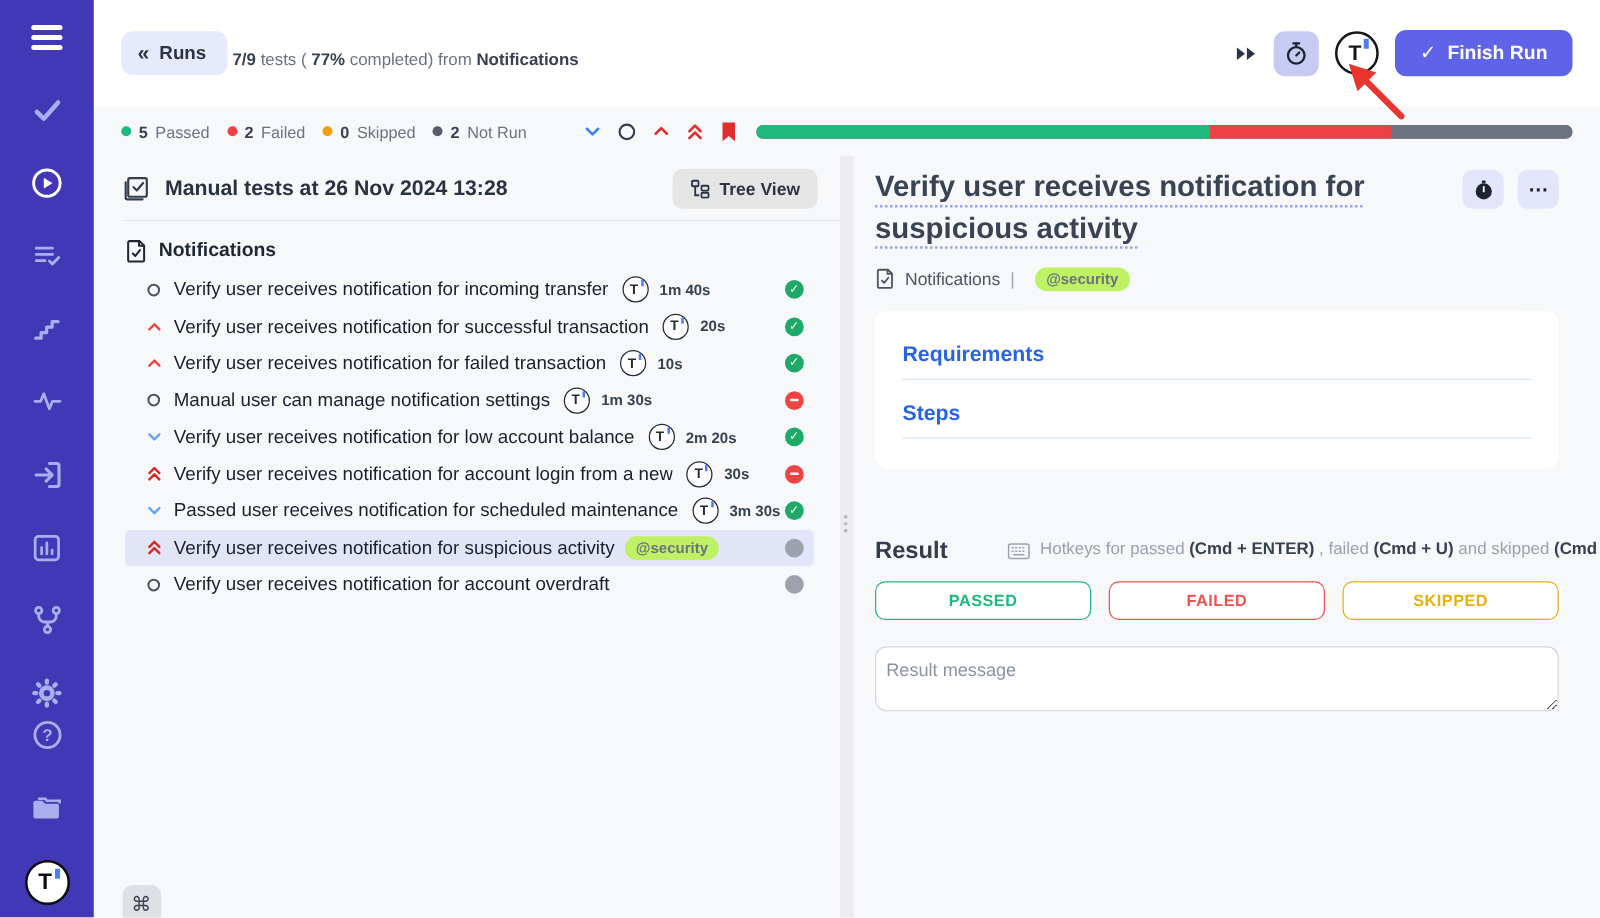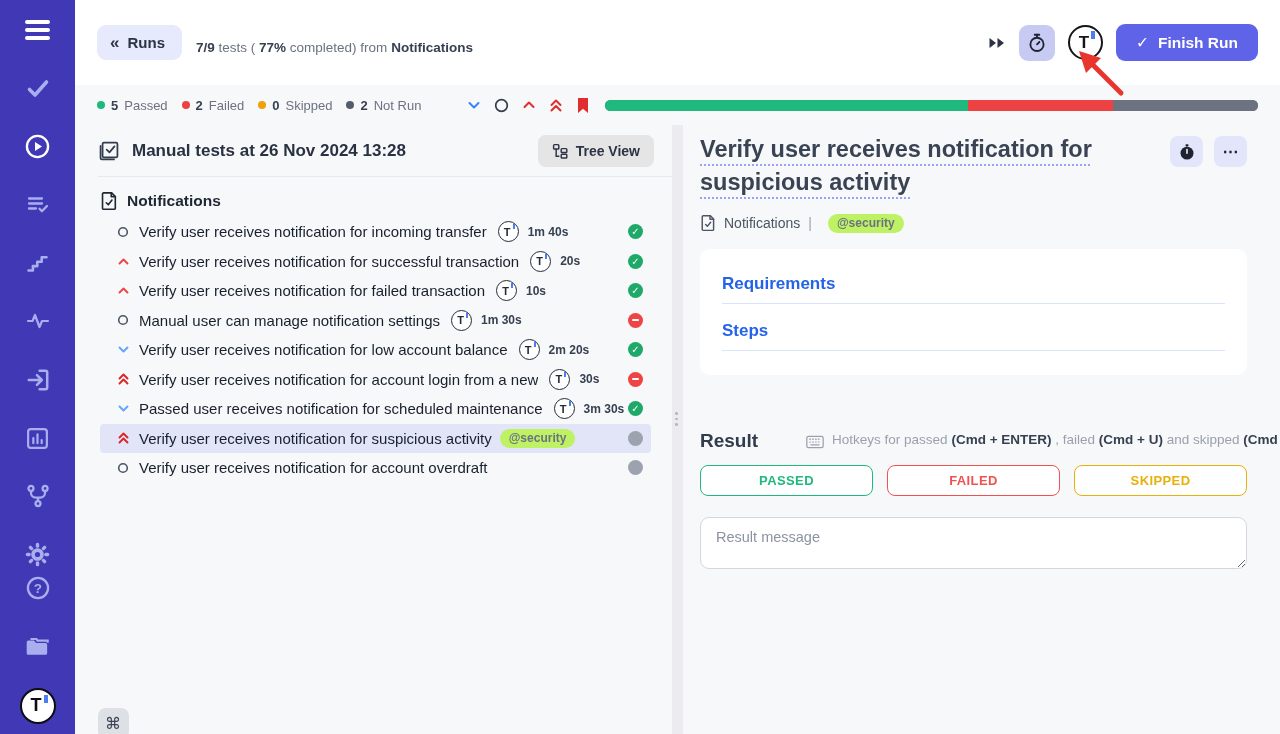--- a/index.html
+++ b/index.html
@@ -17,21 +17,21 @@
   .sb-logo::after { content:''; position:absolute; right:6px; top:5px; width:3.5px; height:8px; background:#4d7df2; }
 
   
   .main { position:absolute; left:75px; top:0; width:1205px; height:734px; }
 
   
   .topbar { height:85px; background:#ffffff; display:flex; align-items:center; padding:0 22px; position:relative; }
   .btn-runs { display:flex; align-items:center; gap:8px; background:#e7e9fc; border:none; border-radius:9px; padding:9px 17px 9px 13px; font-family:inherit; font-size:15px; font-weight:600; color:#2b3344; cursor:pointer; }
   .btn-runs .chev { font-size:17px; font-weight:700; line-height:1; }
   .run-title { font-size:28px; font-weight:800; color:#252b3a; margin-left:24px; letter-spacing:-0.3px; }
-  .run-sub { margin-left:14px; margin-top:9px; font-size:13.5px; color:#6b7280; }
+  .run-sub { margin-left:4px; margin-top:9px; font-size:13.5px; color:#6b7280; }
   .run-sub b { color:#374151; font-weight:700; }
   .topbar-right { margin-left:auto; display:flex; align-items:center; gap:13px; }
   .ff-icon { display:flex; cursor:pointer; }
   .btn-timer-top { width:36px; height:36px; border:none; border-radius:9px; background:#c7cbf4; display:flex; align-items:center; justify-content:center; cursor:pointer; }
   .top-logo { width:35px; height:35px; border-radius:50%; background:#fff; border:2.5px solid #15151a; display:flex; align-items:center; justify-content:center; font-weight:800; font-size:17px; color:#15151a; position:relative; }
   .top-logo i { font-style:normal; margin-left:-3px; }
   .top-logo::after { content:''; position:absolute; right:6px; top:4px; width:3.5px; height:8px; background:#4d7df2; }
   .btn-finish { display:flex; align-items:center; gap:9px; background:#5e63e8; color:#fff; border:none; border-radius:9px; padding:0 20px; height:37px; font-family:inherit; font-size:15.5px; font-weight:600; cursor:pointer; }
   .arrow-annot { position:absolute; left:1002px; top:47px; pointer-events:none; z-index:9; }
 
@@ -88,21 +88,21 @@
   .d-section { margin-bottom:2px; }
   .d-section h3 { font-size:17px; font-weight:700; color:#2563eb; margin-bottom:9px; cursor:pointer; }
   .d-section hr { border:none; border-top:1px solid #d7e4fb; margin:0 0 17px; }
   .result-row { display:flex; align-items:baseline; margin-top:30px; }
   .result-h { font-size:19px; font-weight:800; color:#333c4d;margin-top:25px; }
   .hotkeys { margin-left:48px; display:flex; align-items:center; gap:4px; font-size:13.5px; color:#9aa1ac; flex-wrap:nowrap; white-space:nowrap; }
   .hotkeys .kb { margin-right:4px; position:relative; top:2px; }
   .hotkeys b { color:#374151; font-weight:700; }
   .verdicts { display:flex; gap:14px; margin-top:13px; }
   .verdicts button { flex:1; height:31px; background:#fff; border-radius:8px; border:1.8px solid; font-family:inherit; font-size:13px; font-weight:700; letter-spacing:0.4px; cursor:pointer; }
-  .result-msg { margin-top:21px; width:100%; height:52px; border:1px solid #d4d7de; border-radius:9px; padding:11px 15px; font-family:inherit; font-size:14.5px; color:#374151; resize:both; background:#fff; }
+  .result-msg { margin-top:21px; width:100%; height:52px; border:1px solid #d4d7de; border-radius:9px; padding:11px 8px; font-family:inherit; font-size:14.5px; color:#374151; resize:both; background:#fff; }
   .result-msg::placeholder { color:#8b93a2; }
 </style>
 </head>
 <body>
 
 <nav class="sidebar">
   <div style="height:18px"></div>
   <div class="sb-icon">
     <svg width="27" height="22" viewBox="0 0 27 22">
         <g fill="#ffffff">

